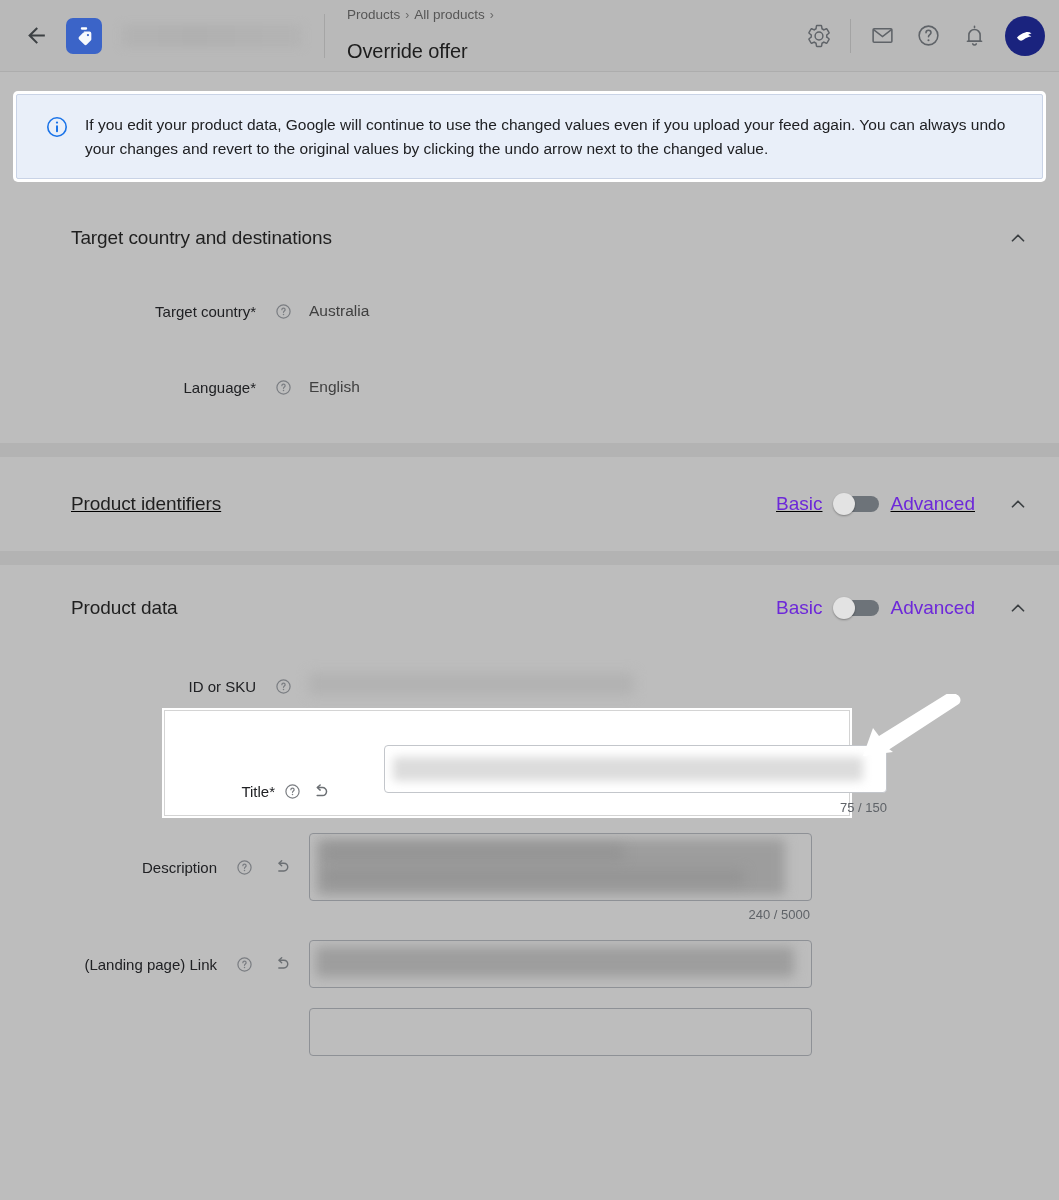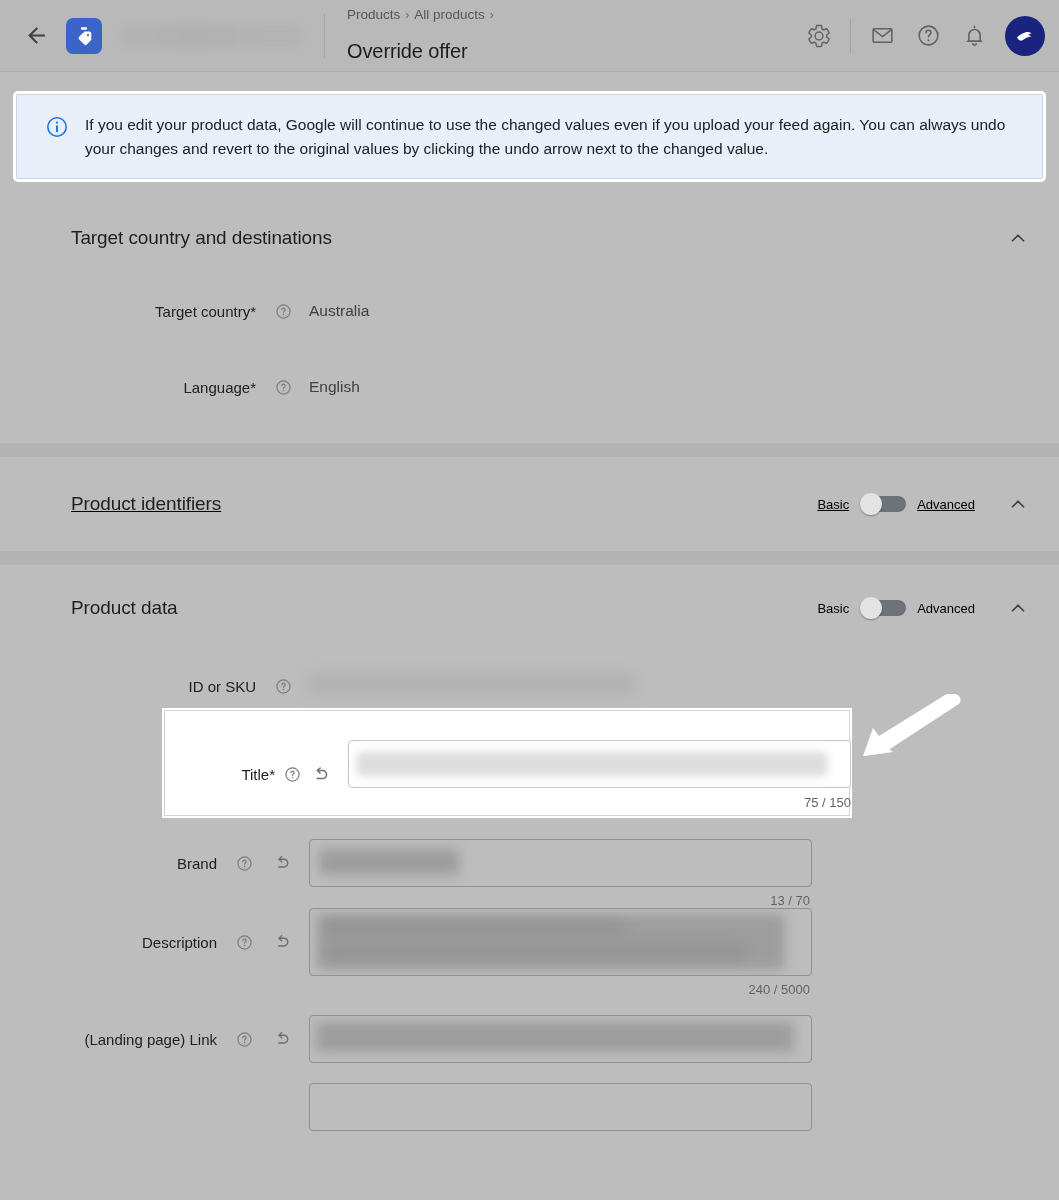--- a/index.html
+++ b/index.html
@@ -151,22 +151,22 @@
     color: #1f1f1f;
     letter-spacing: -0.1px;
     flex: 1 1 auto;
   }
   .toggle-group {
     display: flex; align-items: center;
     gap: 11px;
     margin-right: 26px;
   }
   .toggle-label {
-    font-size: 13px;
-    color: #000000;
+    font-size: 19px;
+    color: #6d28d9;
   }
   .switch {
     position: relative;
     width: 46px; height: 22px;
     cursor: pointer;
   }
   .switch-track {
     position: absolute; left: 6px; top: 3px;
     width: 40px; height: 16px;
     border-radius: 8px;
@@ -273,22 +273,23 @@
     border: 1px solid #d4d4d4;
     box-shadow: 0 0 0 2px #ffffff;
     z-index: 5;
     padding: 0;
   }
   .spot-inner {
     position: absolute;
     left: 0; top: 0;
     width: 100%; height: 100%;
     display: flex;
-    align-items: center;
+    align-items: flex-end;
     padding: 23px 0 0 0;
+    gap: 36px;
   }
   .spot-label-col {
     width: 166px;
     flex: 0 0 166px;
     display: flex; align-items: center; justify-content: flex-end;
     gap: 9px;
     height: 48px;
   }
   .spot-val-col { padding-left: 17px; }
   .spot-inp {
@@ -514,44 +515,20 @@
         </div>
         <div class="fvalue-col">
           <div style="position:relative;width:503px;height:26px;">
             <span class="blur blur-light" style="left:0;top:0;width:325px;height:22px;"></span>
           </div>
         </div>
       </div>
 
       <div style="height:118px"></div>
 
-      <div class="frow" style="margin-top:6px">
-        <div class="flabel-col" style="height:48px">
-          <span class="flabel">Brand</span>
-          <span class="help-icon">
-            <svg width="17" height="17" viewBox="0 0 24 24" aria-hidden="true">
-              <circle cx="12" cy="12" r="9.3" fill="none" stroke="#7a7d82" stroke-width="1.7"></circle>
-              <path d="M9.7 9.4c0-1.25 1.05-2.2 2.3-2.2s2.3.95 2.3 2.2c0 1.8-2.3 1.75-2.3 3.7" fill="none" stroke="#7a7d82" stroke-width="1.7" stroke-linecap="round"></path>
-              <circle cx="12" cy="16.4" r="1.05" fill="#7a7d82"></circle>
-            </svg>
-          </span>
-          <span class="undo-icon">
-            <svg width="20" height="20" viewBox="0 0 24 24" aria-hidden="true">
-              <path d="M9 7.5H14.3a4.6 4.6 0 1 1 0 9.2H8.2" fill="none" stroke="#6b6f73" stroke-width="1.7" stroke-linecap="round"></path>
-              <path d="M11.6 4.6L8.3 7.5l3.3 2.9" fill="none" stroke="#6b6f73" stroke-width="1.7" stroke-linecap="round" stroke-linejoin="round"></path>
-            </svg>
-          </span>
-        </div>
-        <div class="fvalue-col">
-          <div class="inp">
-            <span class="blur blur-dark" style="left:9px;top:9px;width:140px;height:26px;"></span>
-          </div>
-          <div class="counter">13 / 70</div>
-        </div>
-      </div>
 
       <div class="frow" style="">
         <div class="flabel-col" style="height:68px">
           <span class="flabel">Description</span>
           <span class="help-icon">
             <svg width="17" height="17" viewBox="0 0 24 24" aria-hidden="true">
               <circle cx="12" cy="12" r="9.3" fill="none" stroke="#7a7d82" stroke-width="1.7"></circle>
               <path d="M9.7 9.4c0-1.25 1.05-2.2 2.3-2.2s2.3.95 2.3 2.2c0 1.8-2.3 1.75-2.3 3.7" fill="none" stroke="#7a7d82" stroke-width="1.7" stroke-linecap="round"></path>
               <circle cx="12" cy="16.4" r="1.05" fill="#7a7d82"></circle>
             </svg>

